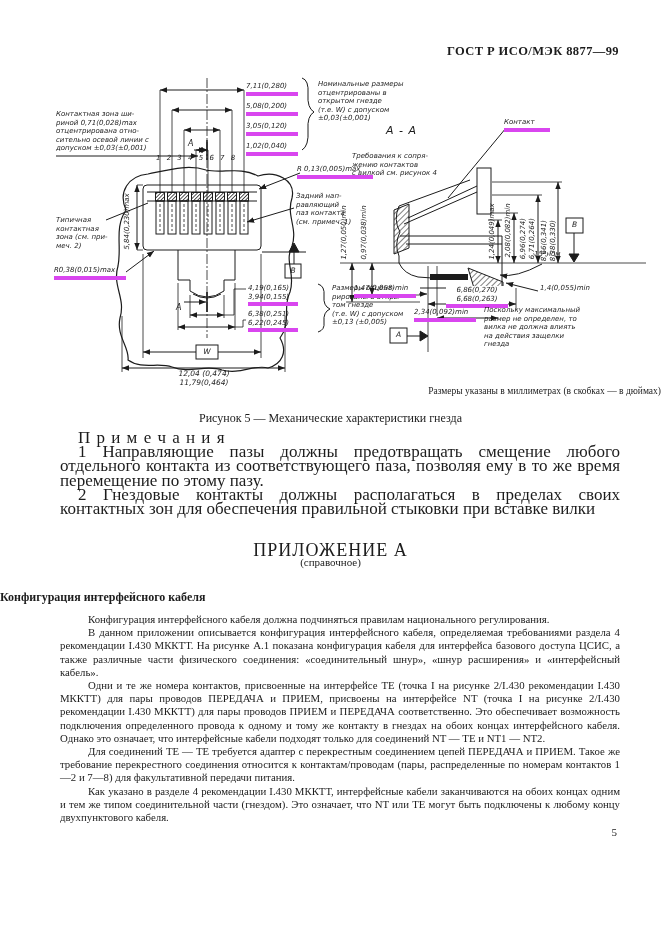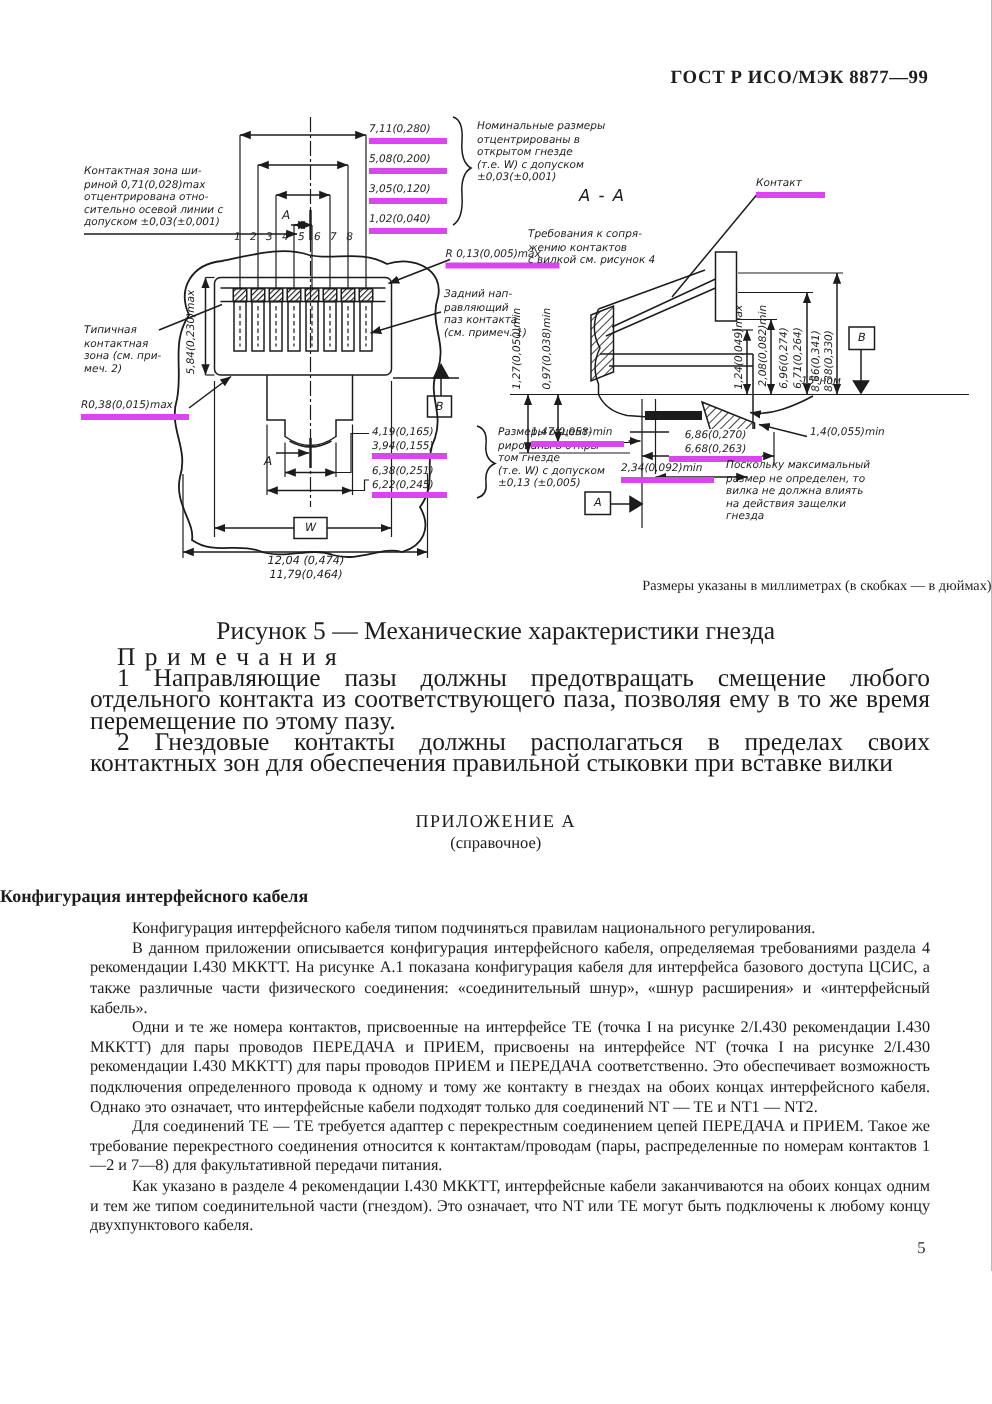--- a/index.html
+++ b/index.html
@@ -8,25 +8,25 @@
   .doc-header{position:absolute;top:44px;right:42px;font-weight:bold;font-size:12.5px;letter-spacing:.4px;margin-left:36px;}
   .fig{position:absolute;left:0;top:70px;width:661px;height:330px;}
   .fig svg{position:absolute;left:0;top:0;}
   .fl{position:absolute;font:italic 7px/8.6px "DejaVu Sans",sans-serif;color:#1c1c1c;white-space:pre-line;}
   .ul{border-bottom:4px solid #d946ef;padding-bottom:1px;}
   .ctr{text-align:center;}
   .rot{transform-origin:0 100%;transform:rotate(-90deg);}
   .boxlbl{font:italic 7.5px/8px "DejaVu Sans",sans-serif;text-align:center;}
   .viewlbl{font:italic 11px/12px "DejaVu Sans",sans-serif;letter-spacing:1px;}
   .units{position:absolute;left:0;top:386px;width:661px;text-align:right;font-size:9.5px;}
-  .figcap{position:absolute;left:0;top:411px;width:661px;text-align:center;font-size:17px;}
+  .figcap{position:absolute;left:0;top:411px;width:661px;text-align:center;font-size:12px;}
   .notes{position:absolute;left:60px;top:431px;width:560px;font-size:17px;line-height:14.2px;text-align:justify;}
   .notes .nt{text-indent:18px;}
   .notes .ntitle{text-indent:18px;letter-spacing:1px;}
-  .apx-title{position:absolute;left:0;top:540px;width:661px;text-align:center;font-size:12px;letter-spacing:1px;}
+  .apx-title{position:absolute;left:0;top:540px;width:661px;text-align:center;font-size:18px;letter-spacing:1px;}
   .apx-sub{position:absolute;left:0;top:556px;width:661px;text-align:center;font-size:11px;}
   .apx-head{position:absolute;left:0;top:590px;width:661px;font-size:12px;font-weight:bold;}
   .body-text{position:absolute;left:60px;top:613px;width:560px;font-size:10.8px;line-height:13.2px;text-align:justify;}
   .body-text p{margin:0;text-indent:28px;}
   .page-num{position:absolute;top:826px;right:44px;font-size:11px;}
 </style>
 </head>
 <body>
 
 <div class="page">
@@ -279,21 +279,21 @@
     <div class="ntitle">П р и м е ч а н и я</div>
     <div class="nt">1  Направляющие пазы должны предотвращать смещение любого отдельного контакта из соответствующего паза, позволяя ему в то же время перемещение по этому пазу.</div>
     <div class="nt">2  Гнездовые контакты должны располагаться в пределах своих контактных зон для обеспечения правильной стыковки при вставке вилки</div>
   </div>
 
   <div class="apx-title">ПРИЛОЖЕНИЕ А</div>
   <div class="apx-sub">(справочное)</div>
   <div class="apx-head">Конфигурация интерфейсного кабеля</div>
 
   <div class="body-text">
-    <p>Конфигурация интерфейсного кабеля типом подчиняться правилам национального регулирования.</p>
+    <p>Конфигурация интерфейсного кабеля должна подчиняться правилам национального регулирования.</p>
     <p>В данном приложении описывается конфигурация интерфейсного кабеля, определяемая требованиями раздела 4 рекомендации I.430 МККТТ. На рисунке А.1 показана конфигурация кабеля для интерфейса базового доступа ЦСИС, а также различные части физического соединения: «соединительный шнур», «шнур расширения» и «интерфейсный кабель».</p>
     <p>Одни и те же номера контактов, присвоенные на интерфейсе ТЕ (точка I на рисунке 2/I.430 рекомендации I.430 МККТТ) для пары проводов ПЕРЕДАЧА и ПРИЕМ, присвоены на интерфейсе NT (точка I на рисунке 2/I.430 рекомендации I.430 МККТТ) для пары проводов ПРИЕМ и ПЕРЕДАЧА соответственно. Это обеспечивает возможность подключения определенного провода к одному и тому же контакту в гнездах на обоих концах интерфейсного кабеля. Однако это означает, что интерфейсные кабели подходят только для соединений NT — ТЕ и NT1 — NT2.</p>
     <p>Для соединений ТЕ — ТЕ требуется адаптер с перекрестным соединением цепей ПЕРЕДАЧА и ПРИЕМ. Такое же требование перекрестного соединения относится к контактам/проводам (пары, распределенные по номерам контактов 1 —2 и 7—8) для факультативной передачи питания.</p>
     <p>Как указано в разделе 4 рекомендации I.430 МККТТ, интерфейсные кабели заканчиваются на обоих концах одним и тем же типом соединительной части (гнездом). Это означает, что NT или ТЕ могут быть подключены к любому концу двухпунктового кабеля.</p>
   </div>
 
   <div class="page-num">5</div>
 
 </div>
 

